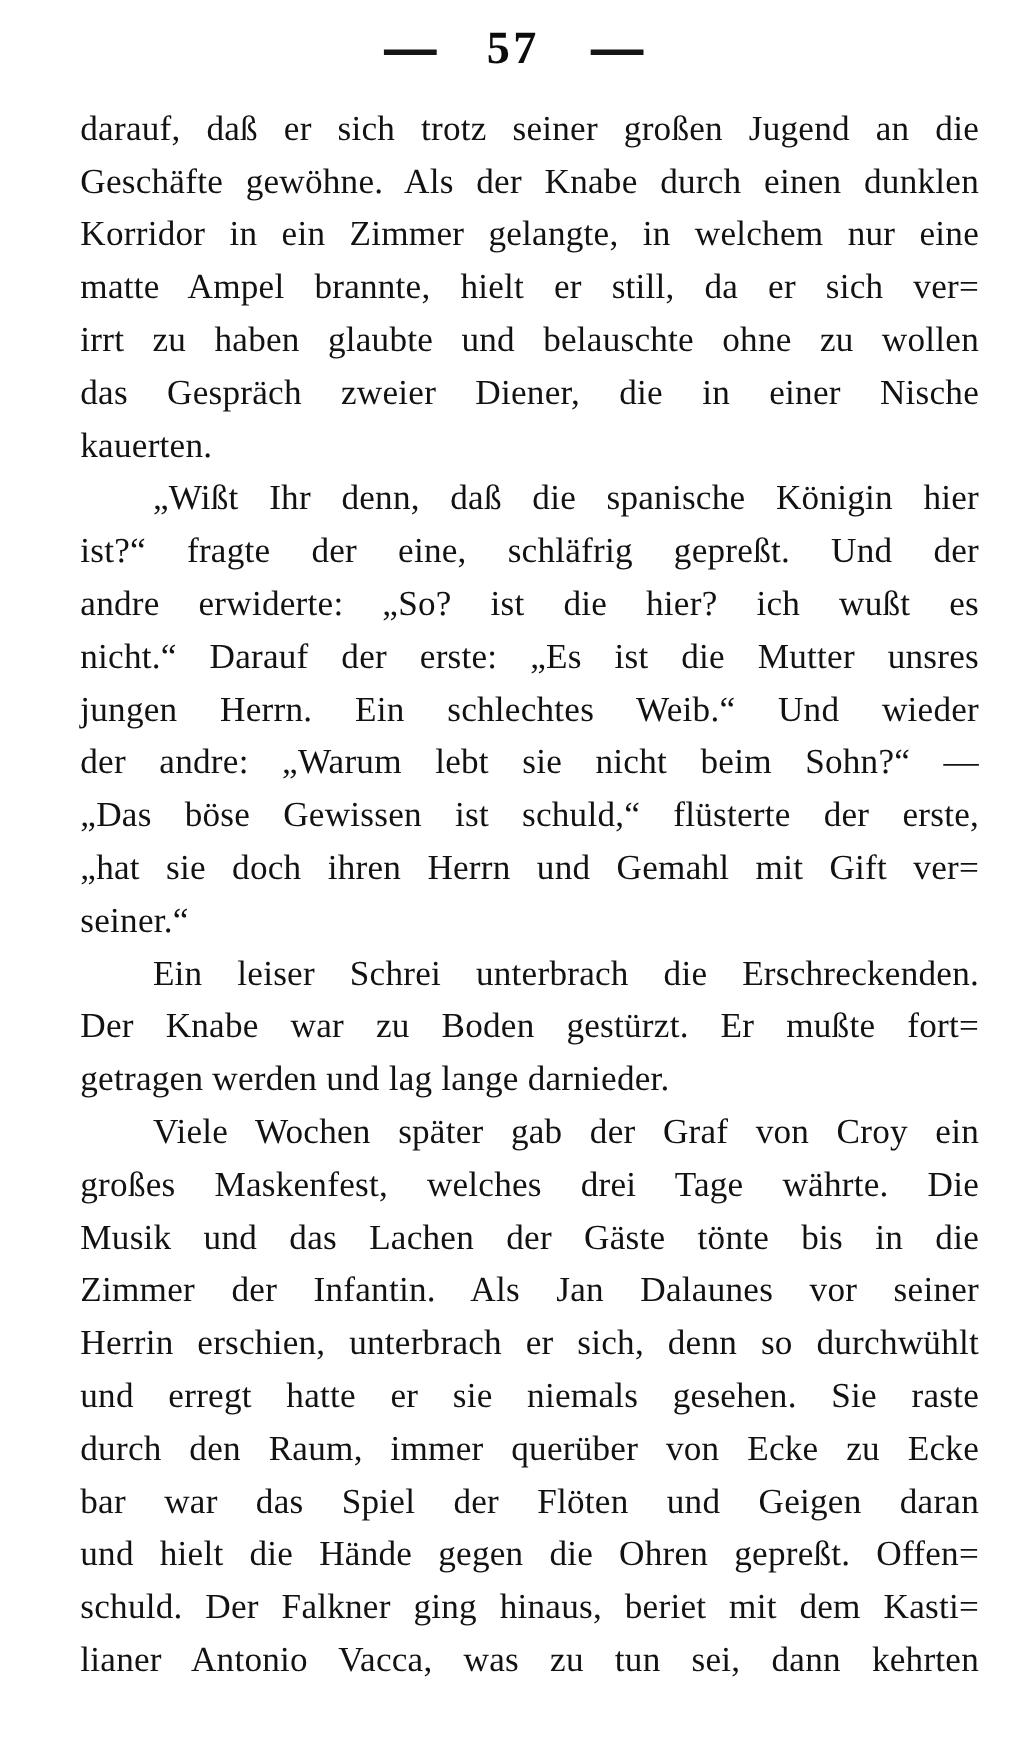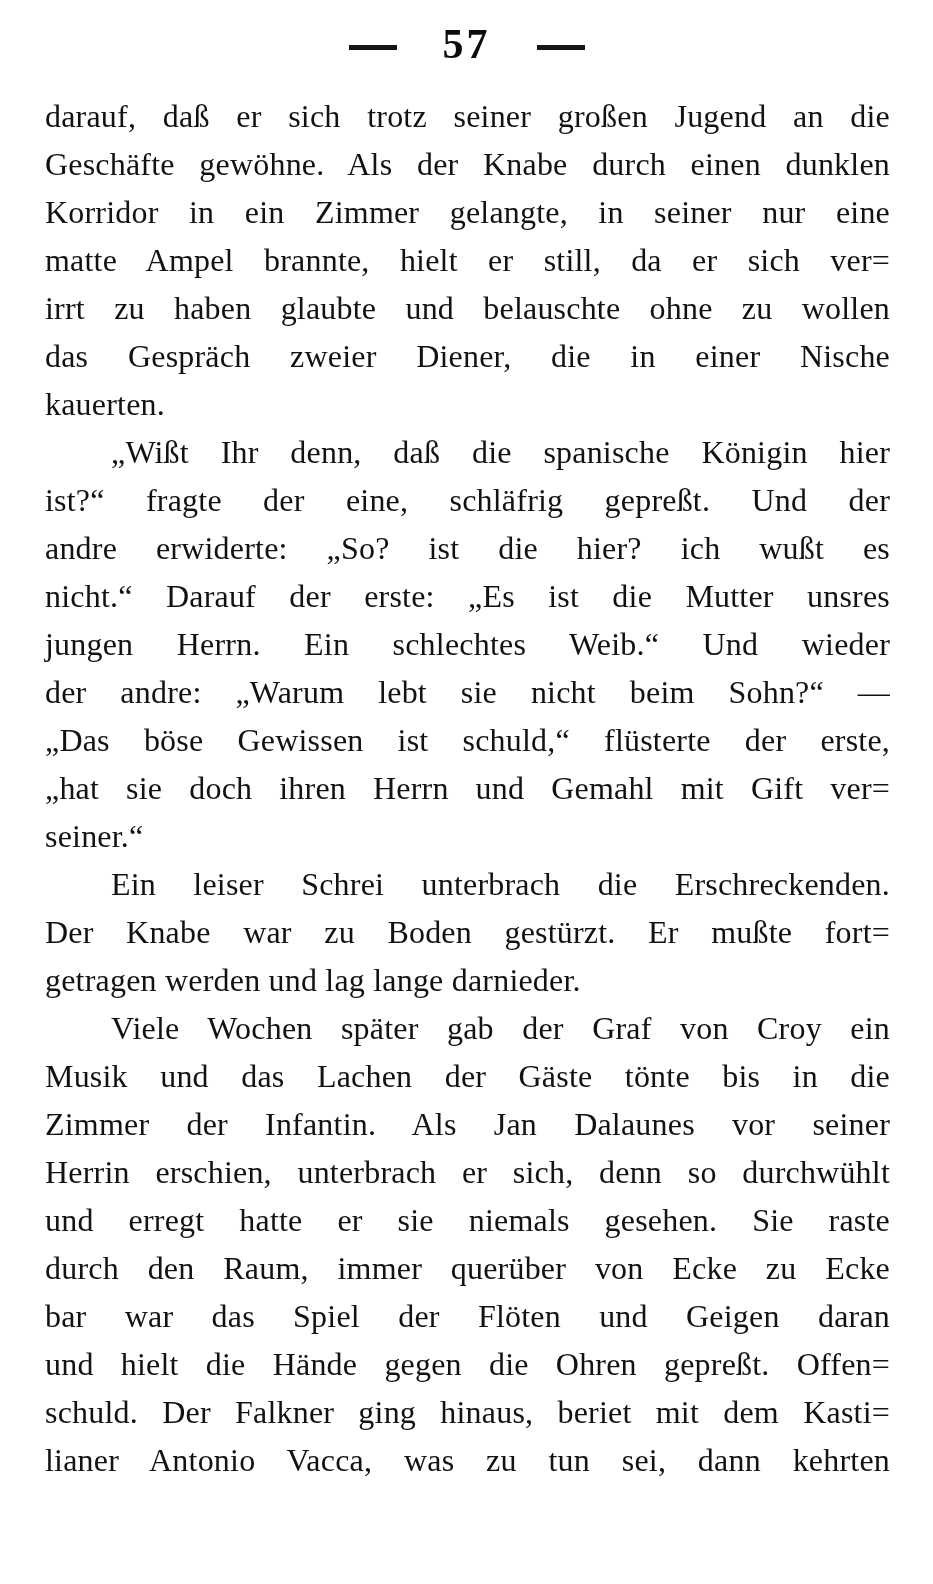--- a/index.html
+++ b/index.html
@@ -46,20 +46,21 @@
   .line {
     font-size: 32px;
     line-height: 48px;
     height: 48px;
     white-space: nowrap; 
     white-space: normal;
     text-align: justify;
     text-align-last: justify;
     color: #121212;
     letter-spacing: 0.2px;
+    margin-left: 28px;
   }
   .line.indent { padding-left: 66px; }
   .line.last {
     text-align: left;
     text-align-last: left;
   }
 </style>
 </head>
 <body>
 
@@ -68,21 +69,21 @@
   <div class="page-header">
     <div class="header-rule"></div>
     <div class="page-number">57</div>
     <div class="header-rule"></div>
   </div>
 
   <div class="text-column">
       <div class="paragraph">
         <div class="line">darauf, daß er sich trotz seiner großen Jugend an die</div>
         <div class="line">Geschäfte gewöhne. Als der Knabe durch einen dunklen</div>
-        <div class="line">Korridor in ein Zimmer gelangte, in seiner nur eine</div>
+        <div class="line">Korridor in ein Zimmer gelangte, in welchem nur eine</div>
         <div class="line">matte Ampel brannte, hielt er still, da er sich ver=</div>
         <div class="line">irrt zu haben glaubte und belauschte ohne zu wollen</div>
         <div class="line">das Gespräch zweier Diener, die in einer Nische</div>
         <div class="line last">kauerten.</div>
       </div>
       <div class="paragraph">
         <div class="line indent">„Wißt Ihr denn, daß die spanische Königin hier</div>
         <div class="line">ist?“ fragte der eine, schläfrig gepreßt. Und der</div>
         <div class="line">andre erwiderte: „So? ist die hier? ich wußt es</div>
         <div class="line">nicht.“ Darauf der erste: „Es ist die Mutter unsres</div>
@@ -92,20 +93,21 @@
         <div class="line">„hat sie doch ihren Herrn und Gemahl mit Gift ver=</div>
         <div class="line last">seiner.“</div>
       </div>
       <div class="paragraph">
         <div class="line indent">Ein leiser Schrei unterbrach die Erschreckenden.</div>
         <div class="line">Der Knabe war zu Boden gestürzt. Er mußte fort=</div>
         <div class="line last">getragen werden und lag lange darnieder.</div>
       </div>
       <div class="paragraph">
         <div class="line indent">Viele Wochen später gab der Graf von Croy ein</div>
+        <div class="line">großes Maskenfest, welches drei Tage währte. Die</div>
         <div class="line">Musik und das Lachen der Gäste tönte bis in die</div>
         <div class="line">Zimmer der Infantin. Als Jan Dalaunes vor seiner</div>
         <div class="line">Herrin erschien, unterbrach er sich, denn so durchwühlt</div>
         <div class="line">und erregt hatte er sie niemals gesehen. Sie raste</div>
         <div class="line">durch den Raum, immer querüber von Ecke zu Ecke</div>
         <div class="line">bar war das Spiel der Flöten und Geigen daran</div>
         <div class="line">und hielt die Hände gegen die Ohren gepreßt. Offen=</div>
         <div class="line">schuld. Der Falkner ging hinaus, beriet mit dem Kasti=</div>
         <div class="line">lianer Antonio Vacca, was zu tun sei, dann kehrten</div>
       </div>

